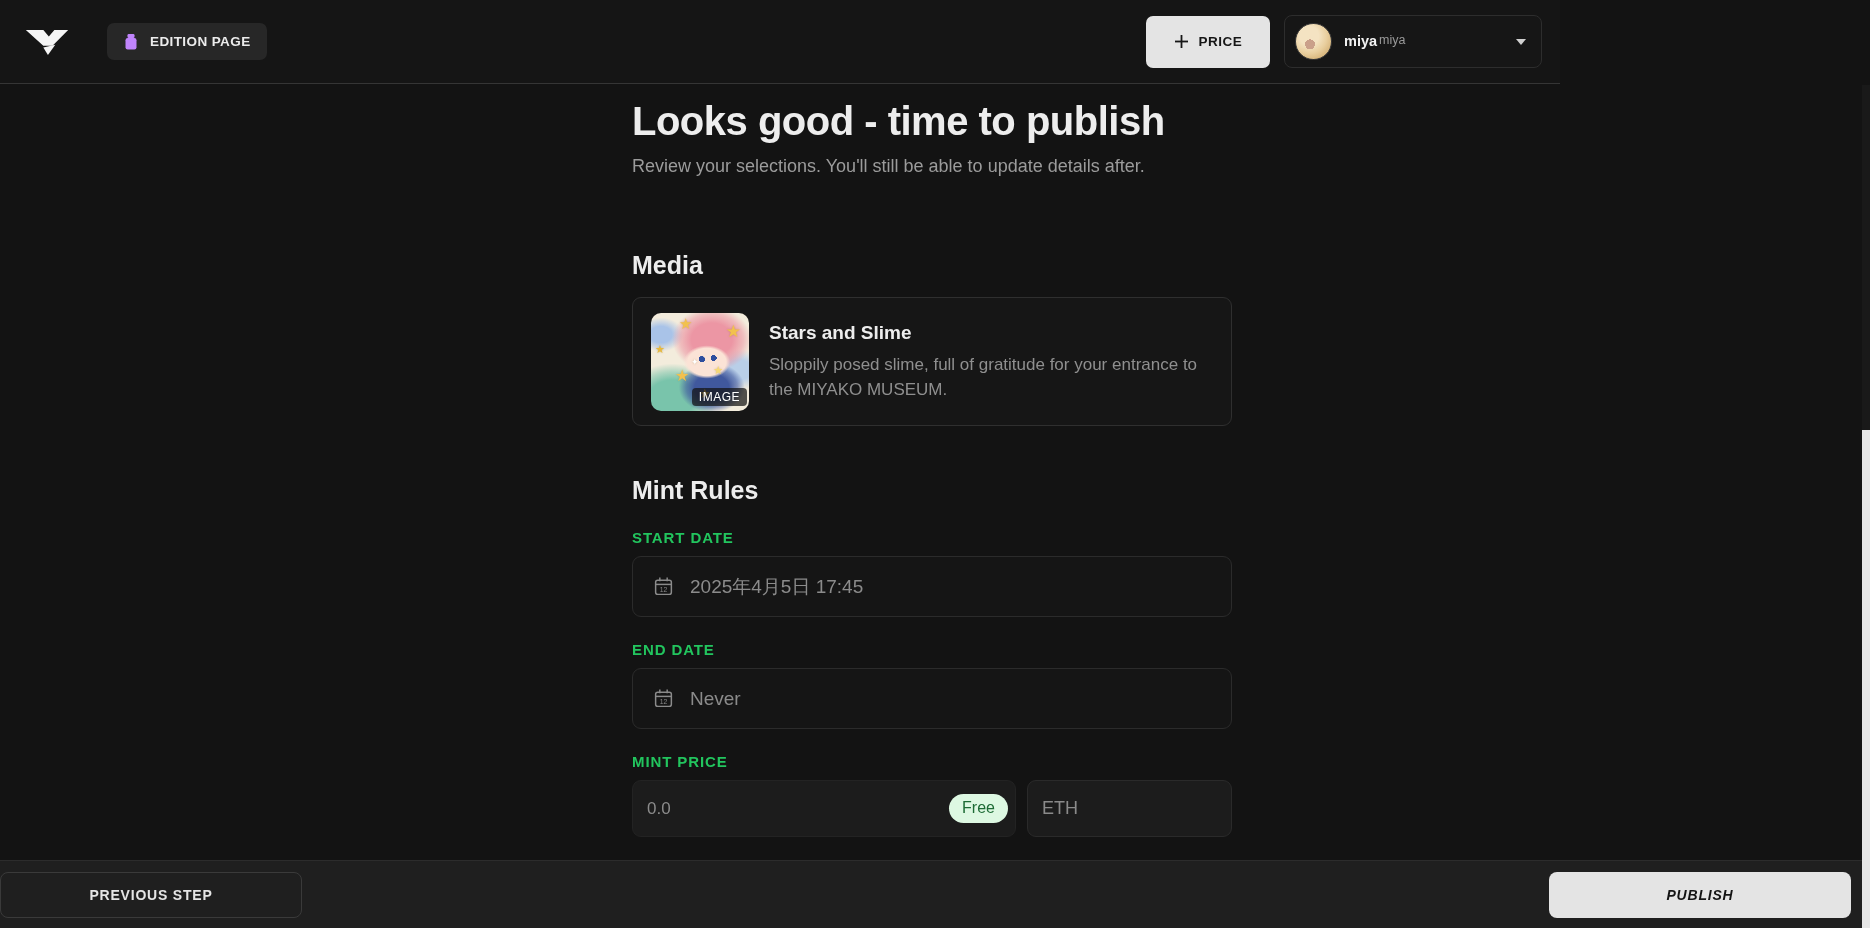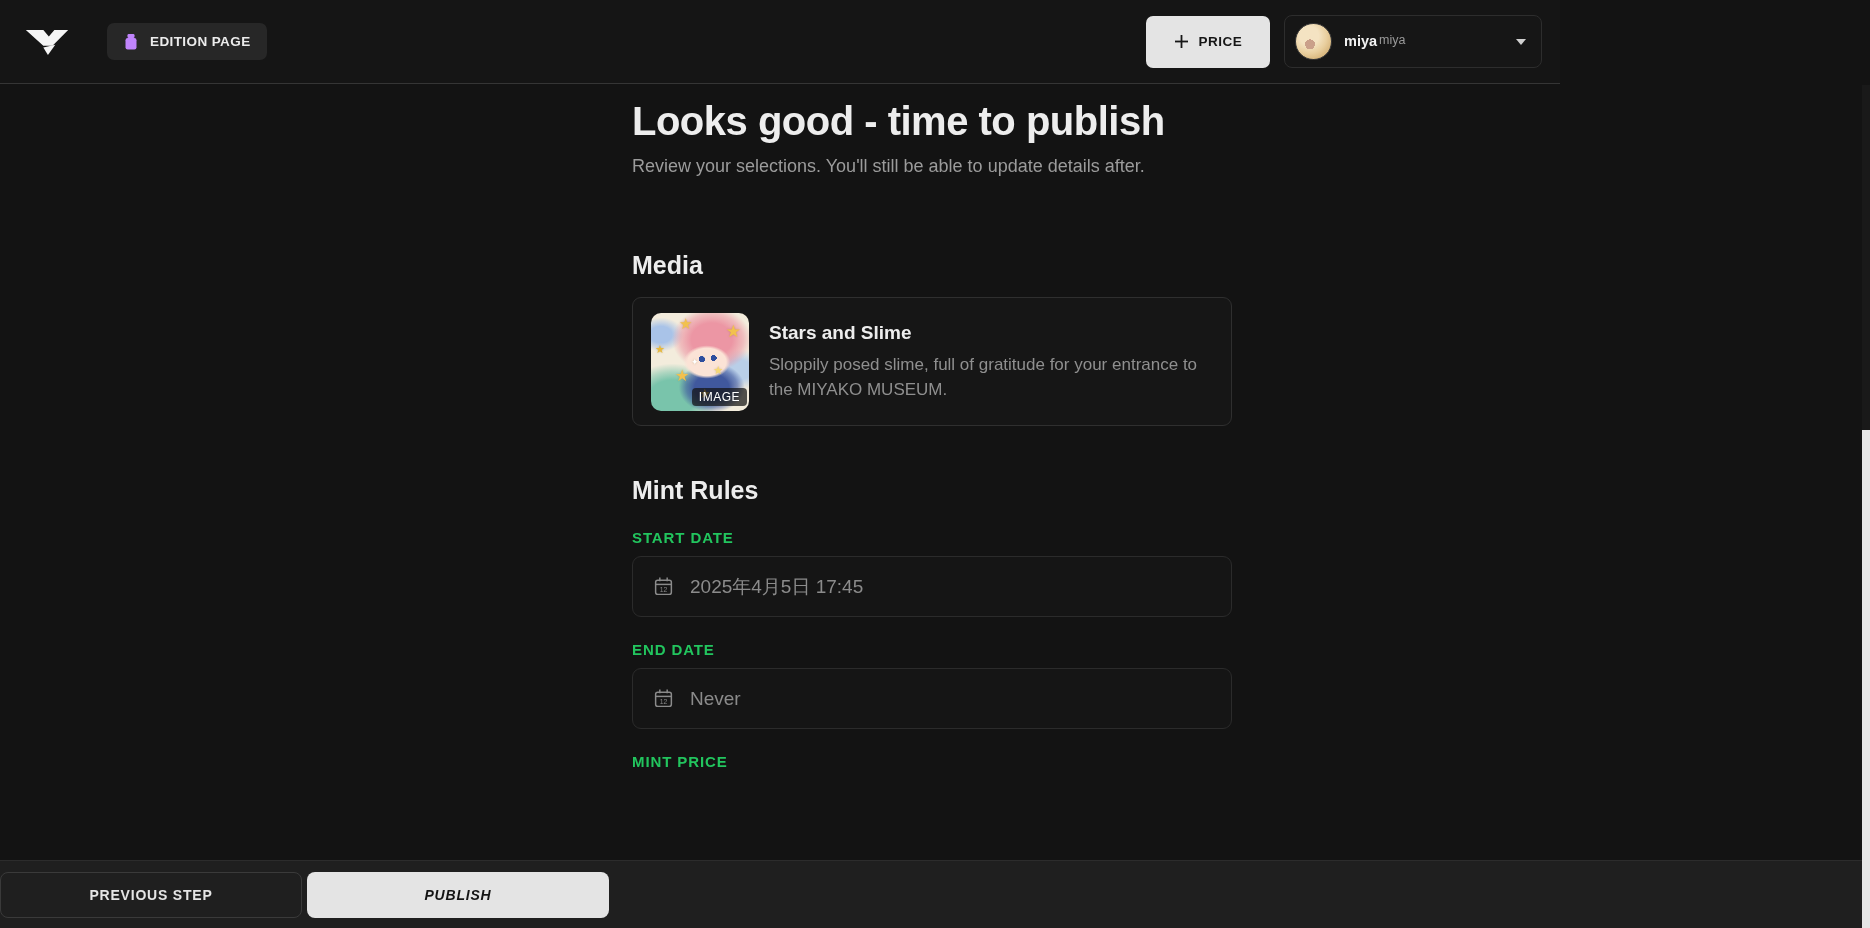--- a/index.html
+++ b/index.html
@@ -84,21 +84,21 @@
     border-radius:16px; line-height:1.3; }
   .eth-box { width:205px; height:57px; background:#1c1c1c; border:1px solid #2a2a2a; border-radius:9px;
     display:flex; align-items:center; padding:0 14px; }
   .eth-input { width:100%; background:transparent; border:none; outline:none;
     color:#e0e0e0; font-size:18px; font-family:inherit; }
   .eth-input::placeholder { color:#8a8a8a; }
 
   
   .footer-bar { position:absolute; left:0; bottom:0; width:1870px; height:68px;
     background:#1f1f1f; border-top:1px solid #2c2c2c;
-    display:flex; align-items:center; justify-content:flex-start; gap:5px; padding-right:19px; }
+    display:flex; align-items:center; justify-content:space-between; gap:5px; padding-right:19px; }
   .prev-btn { width:302px; height:46px; background:transparent; border:1px solid #3a3a3a;
     border-radius:8px; color:#e5e5e5; font-size:14px; font-weight:600; letter-spacing:.8px;
     font-family:inherit; cursor:pointer; }
   .publish-btn { width:302px; height:46px; background:#e4e4e4; border:none;
     border-radius:8px; color:#141414; font-size:14px; font-weight:600; letter-spacing:.8px;
     font-family:inherit; cursor:pointer;font-style:italic; }
 
   
   .scrollbar-track { position:absolute; right:0; top:85px; width:8px; height:843px; background:#e6e6e6; }
   .scrollbar-thumb { position:absolute; top:0; left:0; width:8px; height:345px; background:#191919; }
@@ -181,20 +181,29 @@
         <rect x="2.5" y="4" width="15" height="13.5" rx="2" fill="none" stroke="currentColor" stroke-width="1.4"></rect>
         <line x1="2.5" y1="8" x2="17.5" y2="8" stroke="currentColor" stroke-width="1.4"></line>
         <line x1="6.5" y1="1.5" x2="6.5" y2="5" stroke="currentColor" stroke-width="1.4"></line>
         <line x1="13.5" y1="1.5" x2="13.5" y2="5" stroke="currentColor" stroke-width="1.4"></line>
         <text x="10" y="15.6" font-size="6.5" text-anchor="middle" fill="currentColor">12</text>
       </svg>
       <span class="date-value">Never</span>
     </div>
 
     <div class="field-label">MINT PRICE</div>
+    <div class="price-row">
+      <div class="price-box">
+        <input class="price-input" type="text" placeholder="0.0" style="">
+        <span class="free-pill">Free</span>
+      </div>
+      <div class="eth-box">
+        <input class="eth-input" type="text" placeholder="ETH" style="">
+      </div>
+    </div>
   </div>
 </main>
 
 <footer class="footer-bar">
   <button class="prev-btn">PREVIOUS STEP</button>
   <button class="publish-btn">PUBLISH</button>
 </footer>
 
 <div class="scrollbar-track">
   <div class="scrollbar-thumb"></div>

